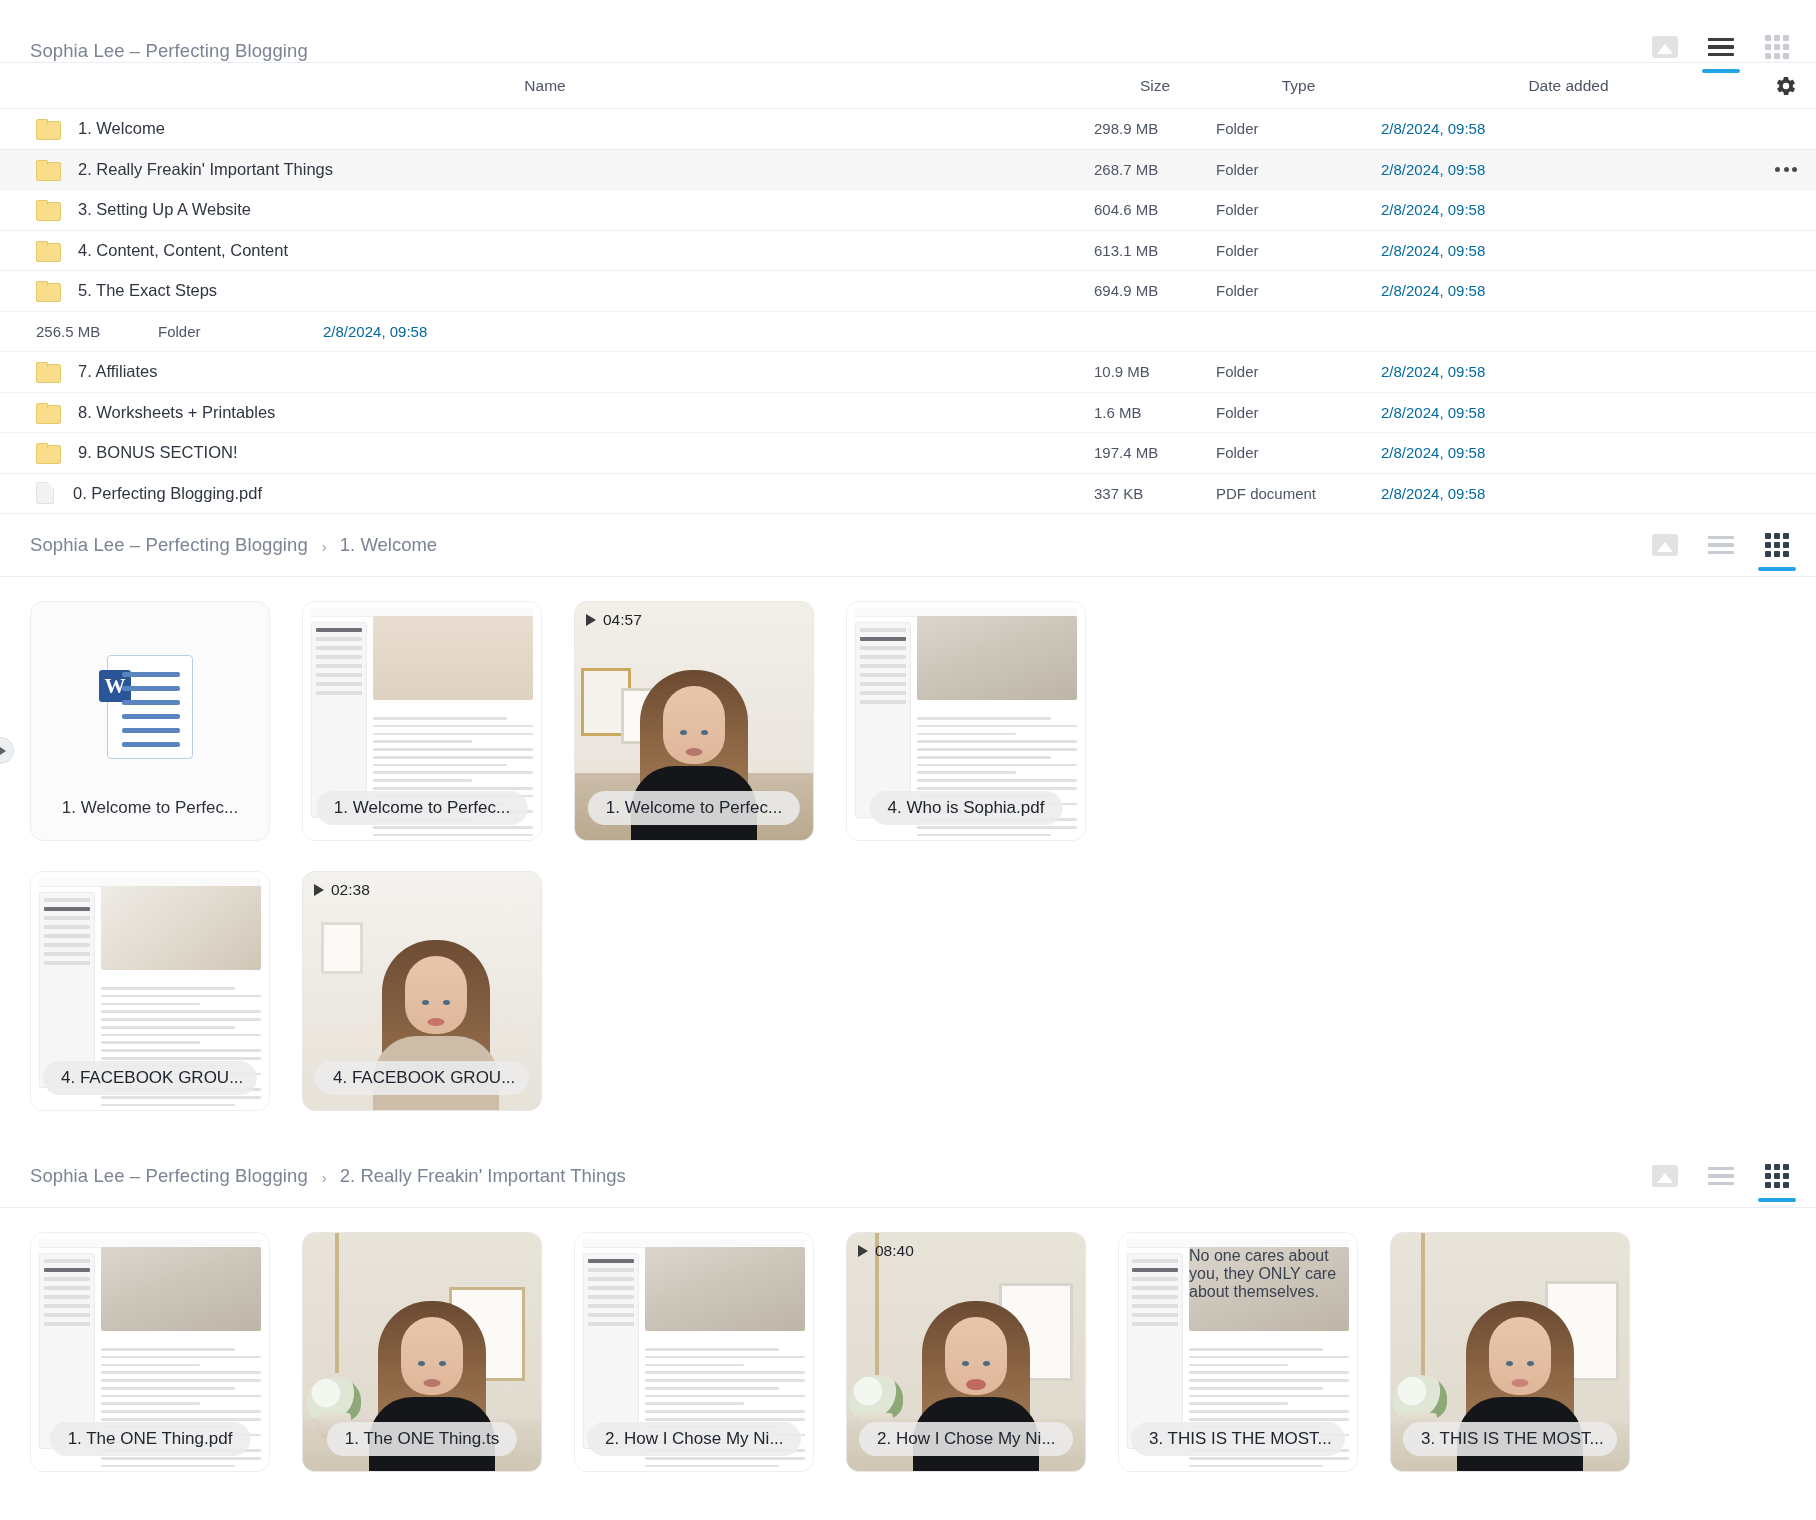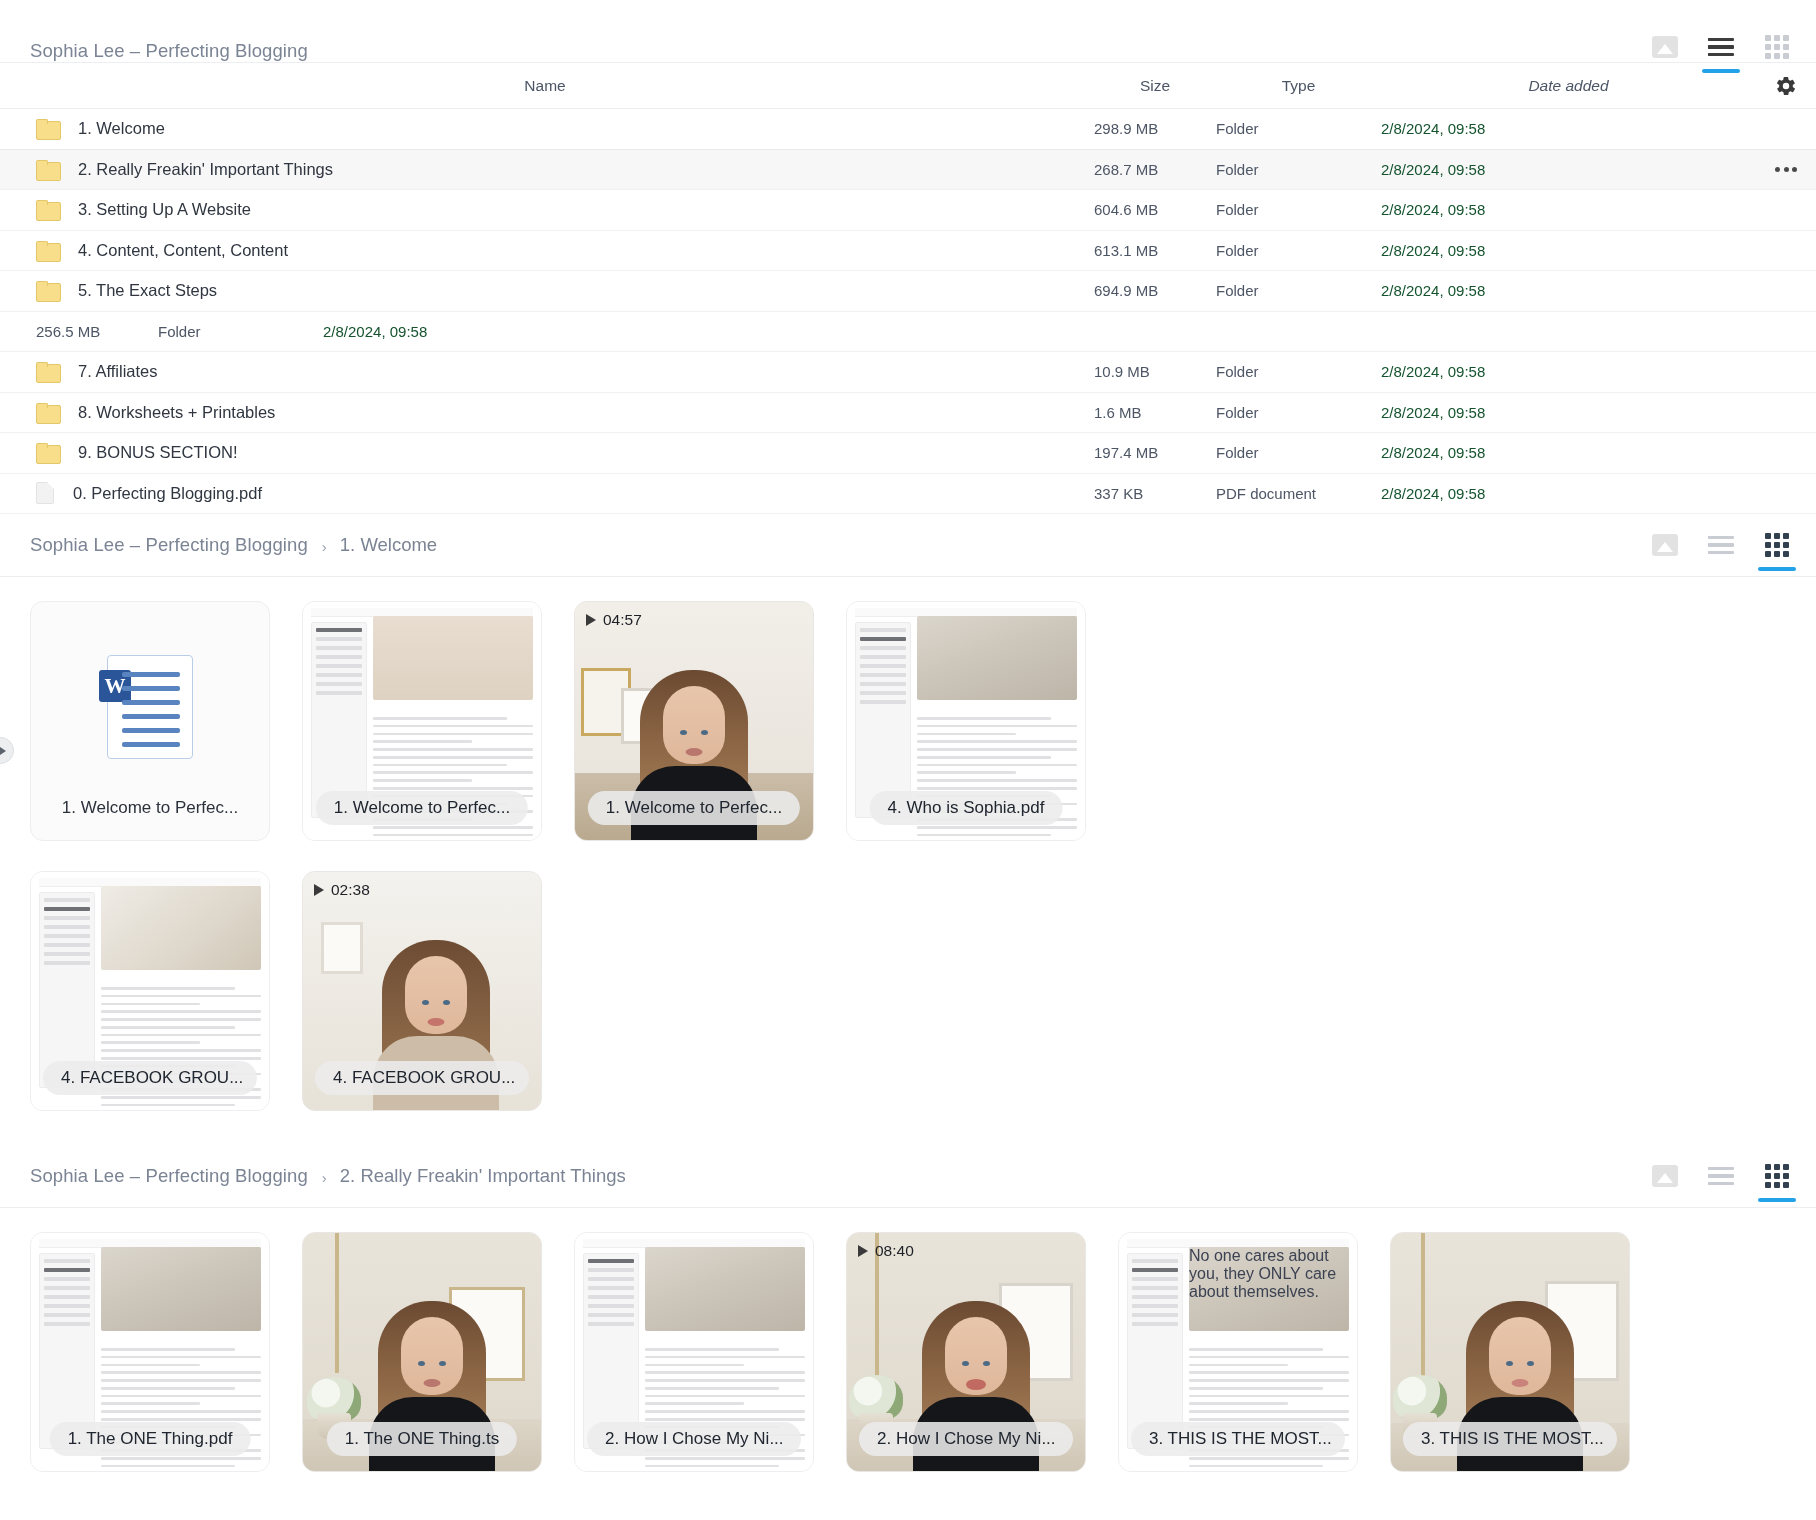--- a/index.html
+++ b/index.html
@@ -96,21 +96,21 @@
   .th-name .lbl { flex: 1 1 auto; }
   .sort-caret {
     width: 0; height: 0; margin-right: 28px;
     border-left: 6px solid transparent;
     border-right: 6px solid transparent;
     border-bottom: 6px solid #6f7embed;
     border-bottom-color: #70798a;
   }
   .th-size { flex: 0 0 122px; }
   .th-type { flex: 0 0 165px; }
-  .th-date { flex: 1 1 auto; font-style: italic; }
+  .th-date { flex: 1 1 auto; }
   .th-gear { flex: 0 0 60px; display: flex; justify-content: center; align-items: center; }
 
   .gear { width: 22px; height: 22px; position: relative; }
   .gear svg { display: block; }
 
   .trow {
     display: flex; align-items: center;
     height: 40.5px;
     padding-left: 36px;
     border-bottom: 1px solid #f0f1f3;
@@ -119,21 +119,21 @@
   }
   .trow.sel { background: #f7f7f8; }
   .trow.sel::before {
     content: ""; position: absolute; left: 0; right: 0; top: -1px;
     height: 1px; background: #e8e9eb;
   }
   .cell-name { flex: 0 0 1058px; display: flex; align-items: center; gap: 19px; }
   .cell-name .nm { color: #2f3640; font-size: 16.5px; }
   .cell-size { flex: 0 0 122px; color: #4d5665; font-size: 15px; }
   .cell-type { flex: 0 0 165px; color: #4d5665; font-size: 15px; }
-  .cell-date { flex: 1 1 auto; color: #14532d; font-size: 15px; }
+  .cell-date { flex: 1 1 auto; color: #0369a1; font-size: 15px; }
   .cell-more { flex: 0 0 60px; display: flex; justify-content: center; align-items: center; }
   .dots { display: flex; gap: 3.5px; }
   .dots i { width: 5px; height: 5px; border-radius: 50%; background: #4a4a4a; display: block; }
   .dots.hidden { visibility: hidden; }
 
   
   .fldr {
     width: 23px; height: 19px; position: relative; flex: 0 0 auto;
   }
   .fldr::before {

